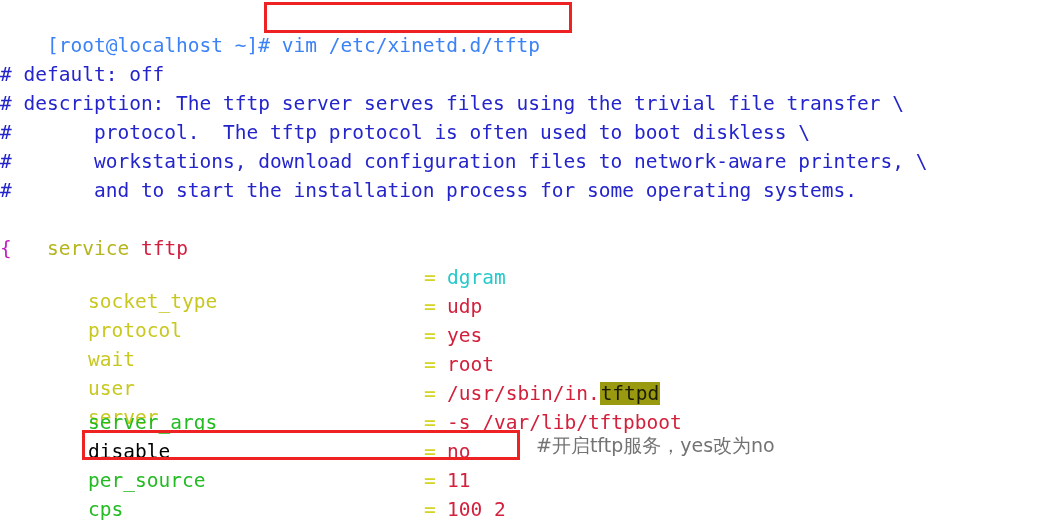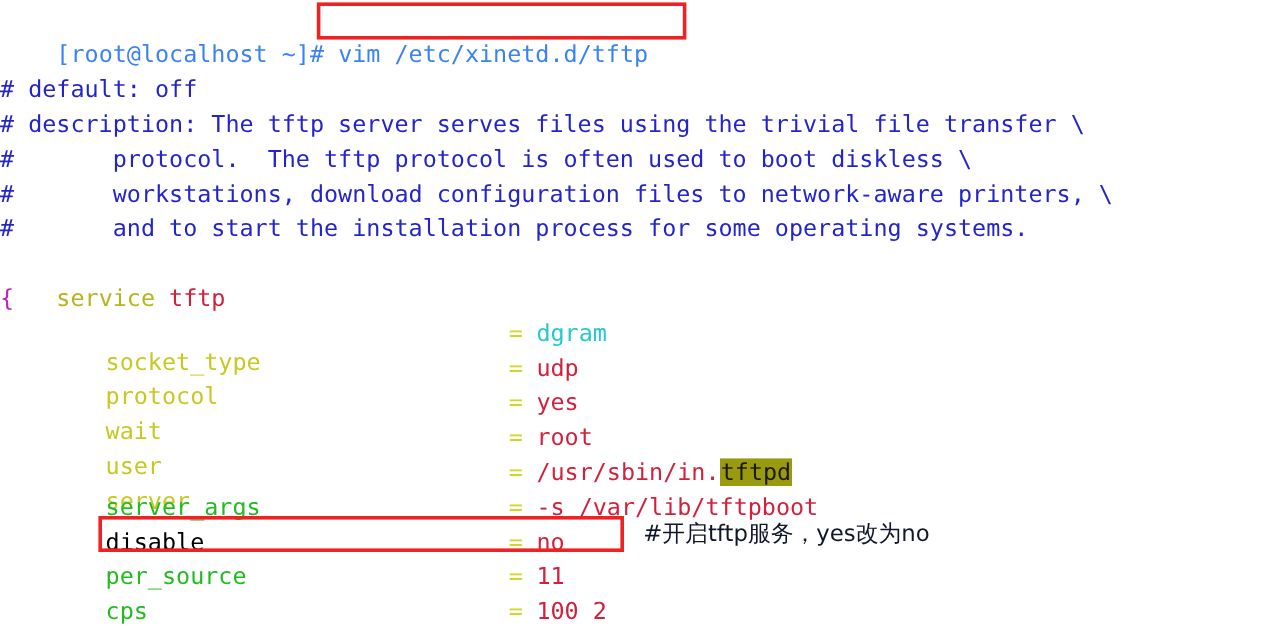--- a/index.html
+++ b/index.html
@@ -59,21 +59,21 @@
     box-sizing: border-box;
     pointer-events: none;
   }
   #cmd-box  { left: 264px; top: 2px;   width: 308px; height: 31px; }
   #disable-box { left: 82px; top: 430px; width: 438px; height: 30px; }
 
   .annot {
     position: absolute;
     font-family: "DejaVu Sans", "Liberation Sans", sans-serif;
     font-size: 19px;
-    color: #0f172a;
+    color: #737373;
     white-space: pre;
     line-height: 29px;
   }
   .clip-bottom {
     position: absolute;
     left: 0;
     top: 519px;
     width: 1055px;
     height: 3px;
     overflow: hidden;

